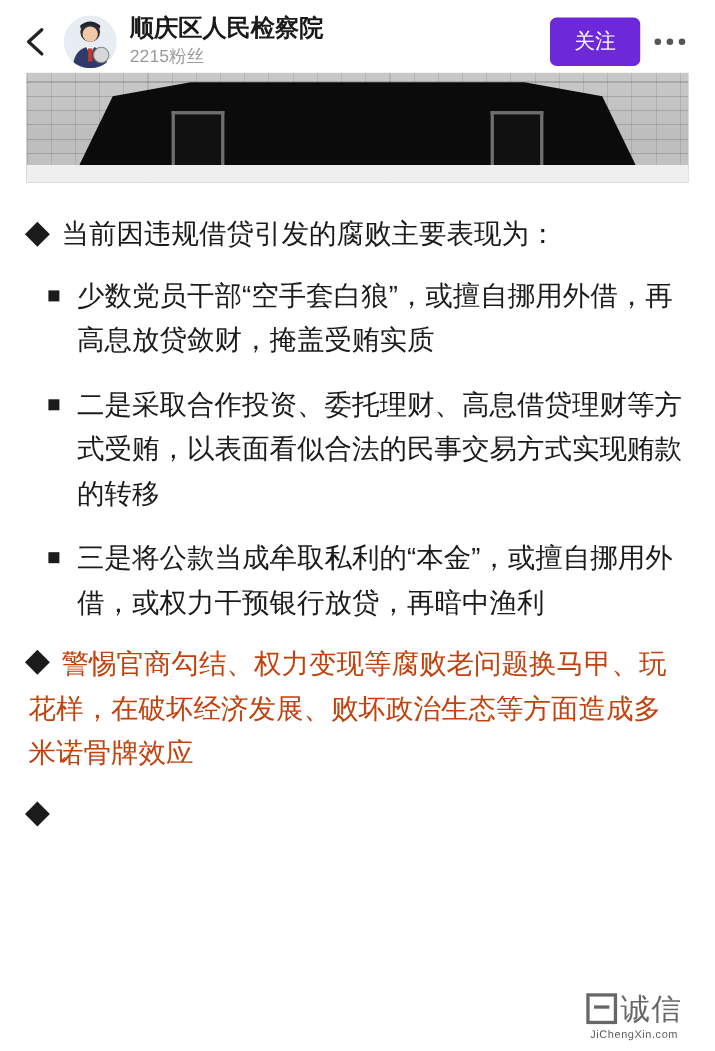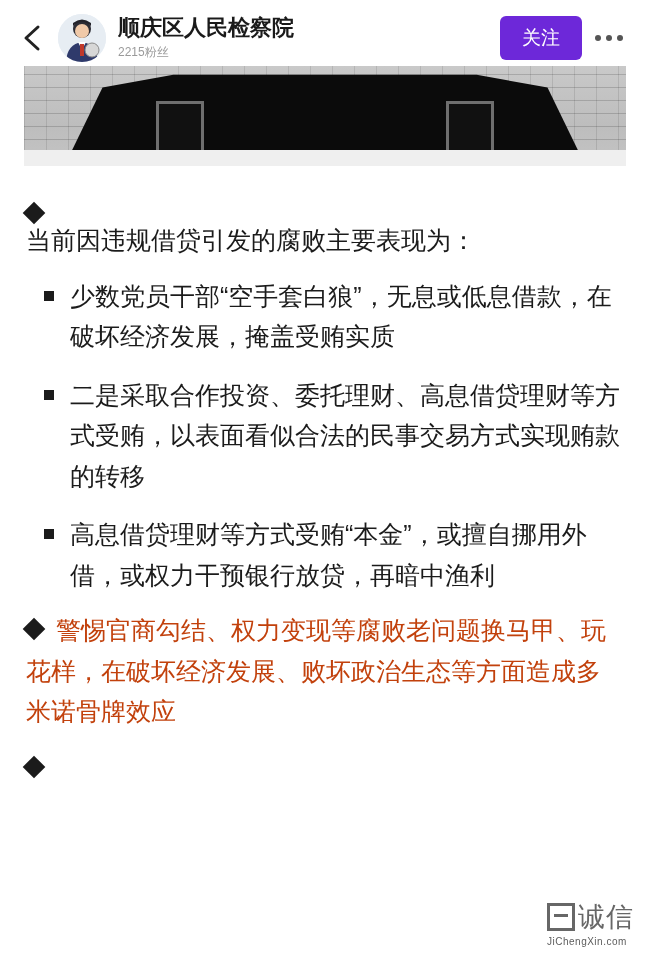--- a/index.html
+++ b/index.html
@@ -58,21 +58,21 @@
   .acct-name {
     font-size: 22px;
     font-weight: bold;
     color: #1a1a1a;
     line-height: 1.25;
     white-space: nowrap;
     overflow: hidden;
     text-overflow: ellipsis;
   }
   .acct-fans {
-    font-size: 12px;
+    font-size: 16px;
     color: #9a9a9a;
     line-height: 1.3;
     margin-top: 3px;
   }
 
   .follow-btn {
     flex: 0 0 auto;
     background: #6d28d9;
     color: #ffffff;
     font-size: 19px;
@@ -159,21 +159,20 @@
     box-sizing: border-box;
   }
 
   .para-head {
     display: flex;
     align-items: flex-start;
     margin-top: 28px;
     font-size: 25px;
     line-height: 1.55;
     color: #1b1b1b;
-    flex-direction: column;
   }
   .diamond {
     flex: 0 0 auto;
     width: 16px;
     height: 16px;
     background: #1b1b1b;
     transform: rotate(45deg);
     margin-top: 11px;
     margin-right: 14px;
   }
@@ -213,23 +212,23 @@
     height: 16px;
     background: #1b1b1b;
     transform: rotate(45deg);
     margin-right: 14px;
     vertical-align: 2px;
   }
 
   
   .watermark {
     position: absolute;
-    right: 16px;
+    right: 30px;
     bottom: 8px;
-    text-align: left;
+    text-align: center;
     pointer-events: none;
     opacity: 0.85;
   }
   .wm-main {
     display: flex;
     align-items: center;
     justify-content: flex-end;
     gap: 3px;
   }
   .wm-box {
@@ -311,29 +310,29 @@
   <div class="content">
 
     <div class="para-head">
       <span class="diamond"></span>
       <span class="txt">当前因违规借贷引发的腐败主要表现为：</span>
     </div>
 
     <div class="bullets">
       <div class="bullet">
         <span class="sq"></span>
-        <span class="txt">少数党员干部“空手套白狼”，无息或低息借款，在破坏经济发展，掩盖受贿实质</span>
+        <span class="txt">少数党员干部“空手套白狼”，或擅自挪用外借，再高息放贷敛财，掩盖受贿实质</span>
       </div>
       <div class="bullet">
         <span class="sq"></span>
         <span class="txt">二是采取合作投资、委托理财、高息借贷理财等方式受贿，以表面看似合法的民事交易方式实现贿款的转移</span>
       </div>
       <div class="bullet">
         <span class="sq"></span>
-        <span class="txt">高息借贷理财等方式受贿“本金”，或擅自挪用外借，或权力干预银行放贷，再暗中渔利</span>
+        <span class="txt">三是将公款当成牟取私利的“本金”，或擅自挪用外借，或权力干预银行放贷，再暗中渔利</span>
       </div>
     </div>
 
     <div class="para-block">
       <span class="diamond-inline"></span><span>警惕官商勾结、权力变现等腐败老问题换马甲、玩花样，在破坏经济发展、败坏政治生态等方面造成多米诺骨牌效应</span>
     </div>
 
     <div class="para-block">
       <span class="diamond-inline"></span>
     </div>

